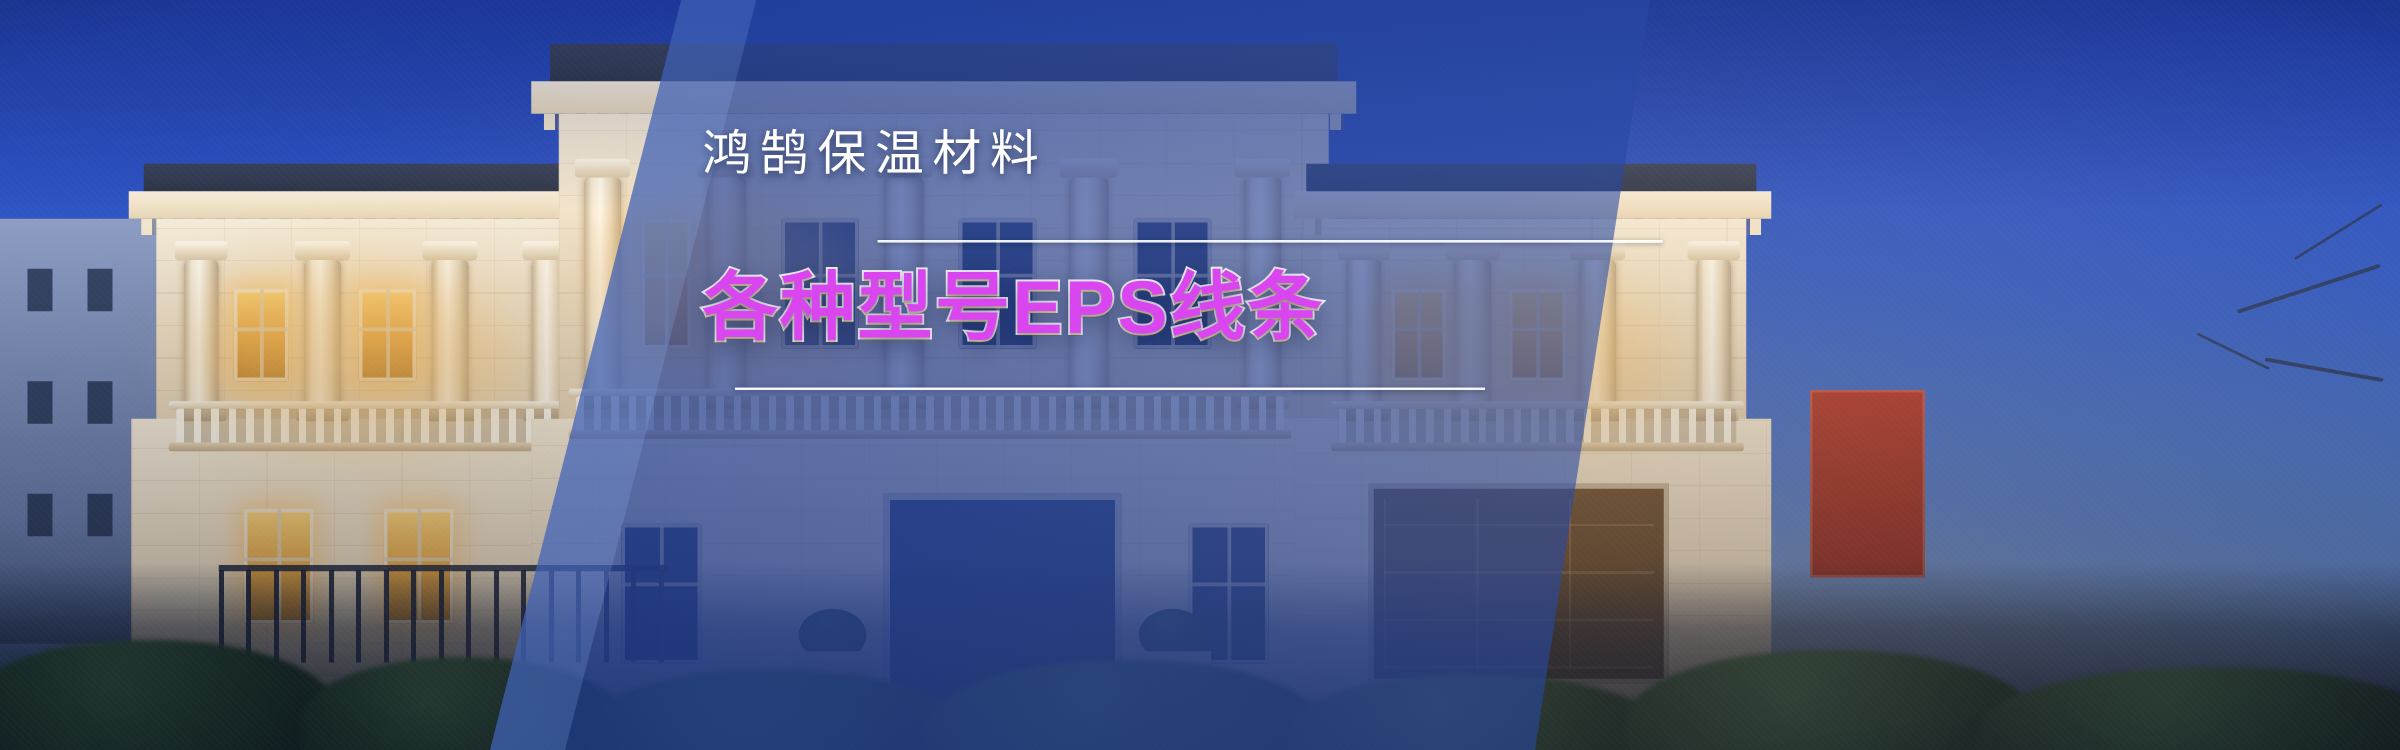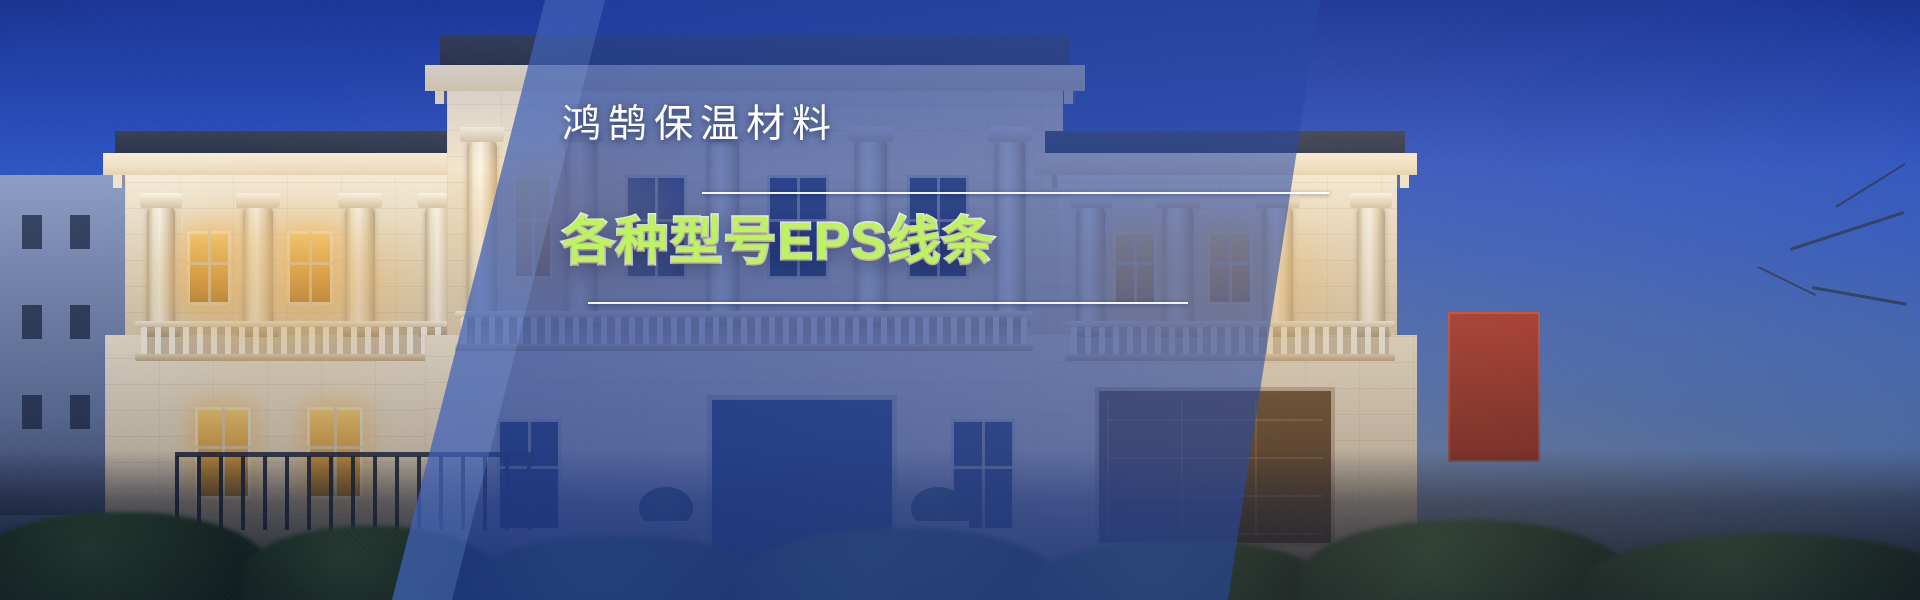--- a/index.html
+++ b/index.html
@@ -212,22 +212,22 @@
   .rule{
     height:2px;
     background:rgba(255,255,255,.92);
     box-shadow:0 1px 4px rgba(10,20,50,.45);
   }
   .rule.top{width:628px;margin:49px 0 0 140px;}
   .rule.bottom{width:600px;margin:32px 0 0 26px;}
 
   .headline{
     margin-top:20px;
-    color:#bef264;
-    font-size:52px;
+    color:#d946ef;
+    font-size:60px;
     font-weight:700;
     line-height:1.07;
     letter-spacing:2px;
     white-space:nowrap;
     -webkit-text-stroke:3px rgba(255,255,255,.92);
     paint-order:stroke fill;
     text-shadow:
        0 3px 0 rgba(120,92,0,.28),
        0 6px 18px rgba(10,20,50,.45);
   }

